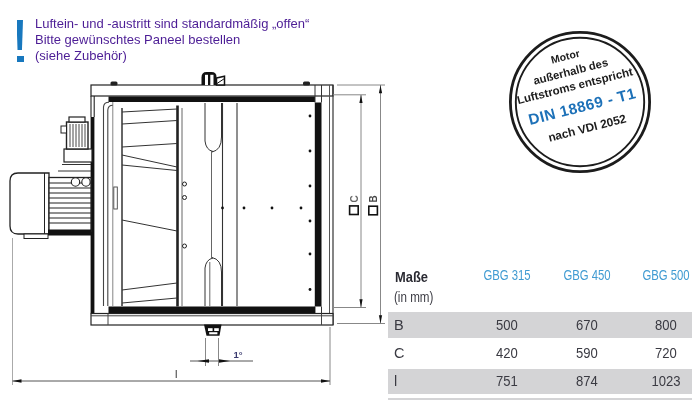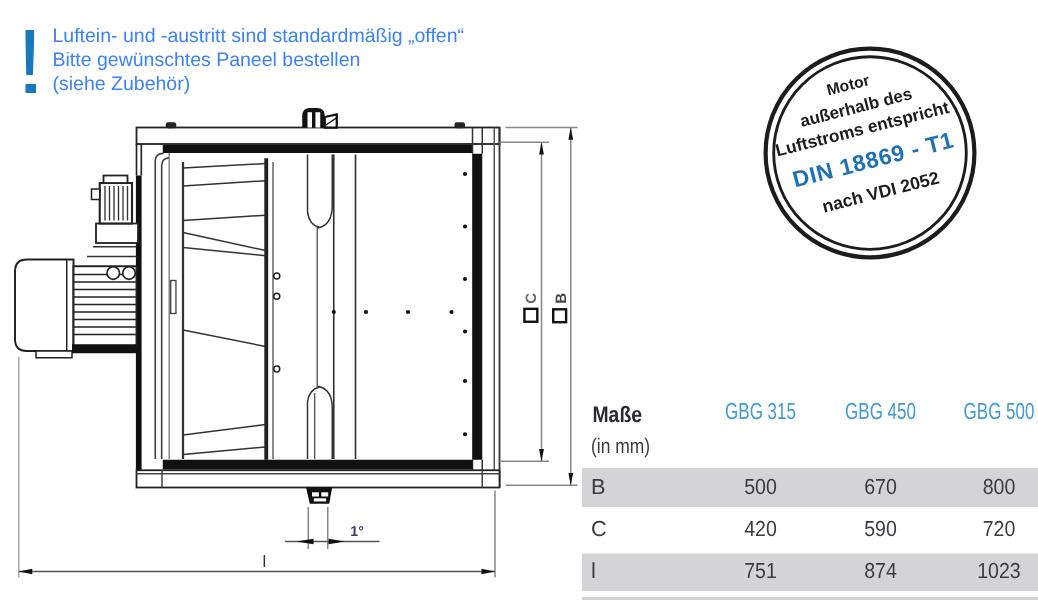--- a/index.html
+++ b/index.html
@@ -6,21 +6,21 @@
   body{width:692px;height:400px;background:#fff;font-family:"Liberation Sans",sans-serif;overflow:hidden;position:relative;}
   .abs{position:absolute;}
 </style>
 </head>
 <body>
 
 <div class="abs" style="left:16.5px;top:20px;width:6.5px;height:30px;background:#1878be;clip-path:polygon(0 0,100% 0,84% 100%,16% 100%);"></div>
 
 <div class="abs" style="left:17px;top:56px;width:6.5px;height:6px;background:#1878be;"></div>
 
-<div class="abs" style="left:35px;top:16px;font-size:13px;line-height:16px;color:#3b82f6;white-space:nowrap;">
+<div class="abs" style="left:35px;top:16px;font-size:13px;line-height:16px;color:#4c1d95;white-space:nowrap;">
 Luftein- und -austritt sind standardmäßig „offen“<br>
 Bitte gewünschtes Paneel bestellen<br>
 (siehe Zubehör)
 </div>
 
 <svg class="abs" style="left:0;top:0;" width="692" height="400" viewBox="0 0 692 400">
 
   <rect x="91" y="85" width="242" height="11" fill="#fff" stroke="#222" stroke-width="1.2"></rect>
 
   <rect x="110.5" y="81.5" width="7" height="4" rx="1.5" fill="#222"></rect>

